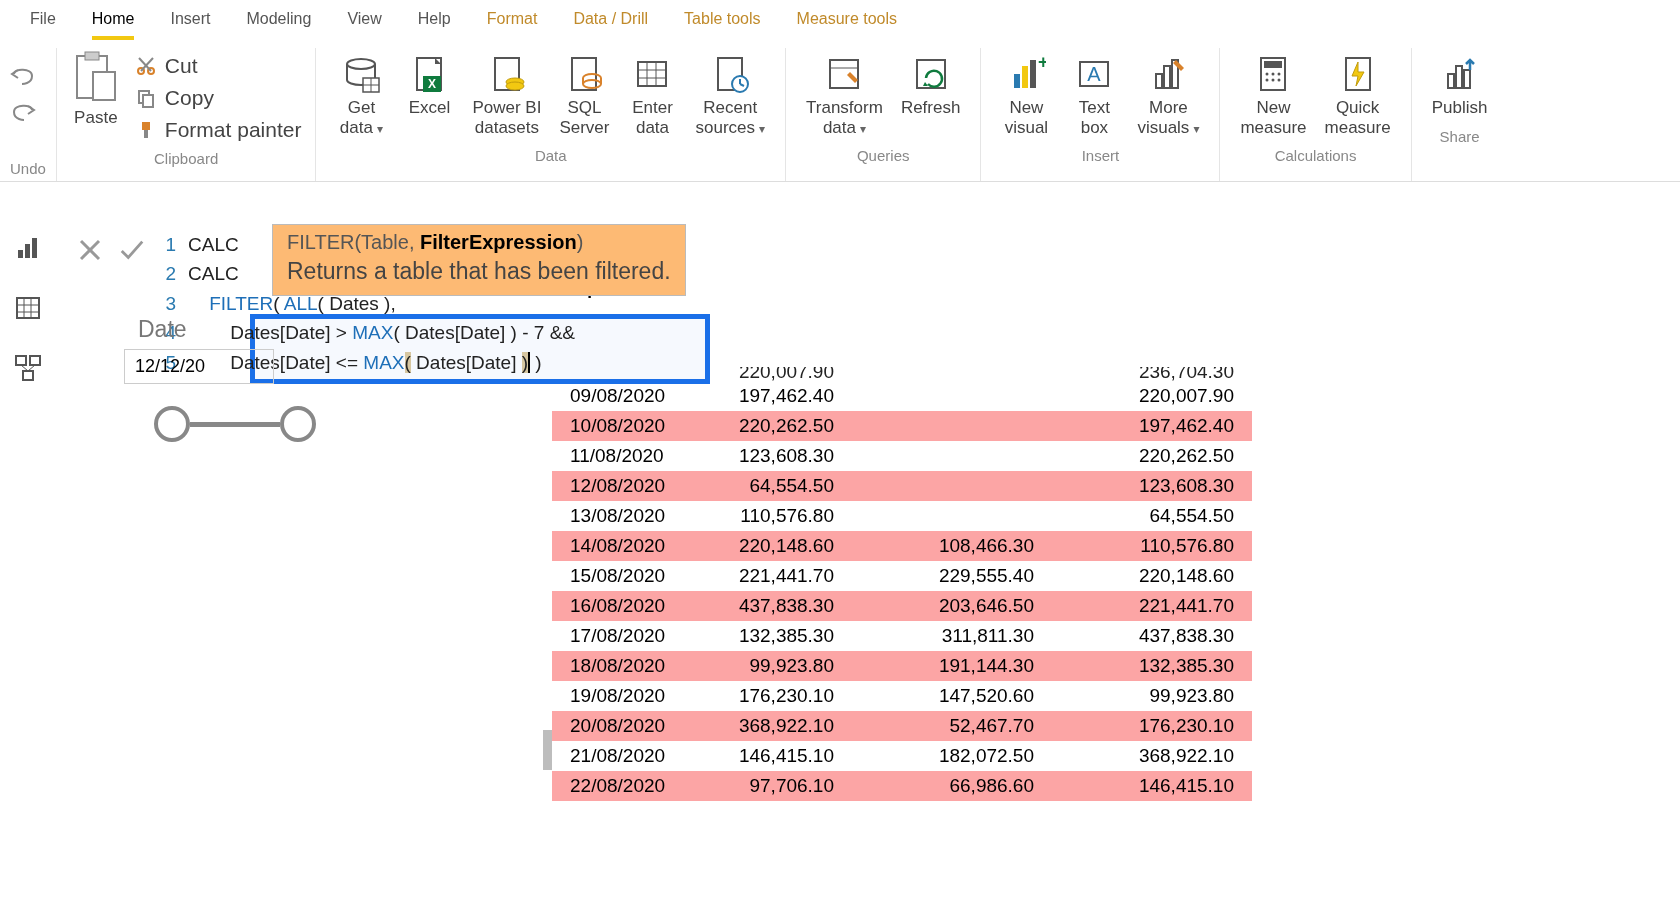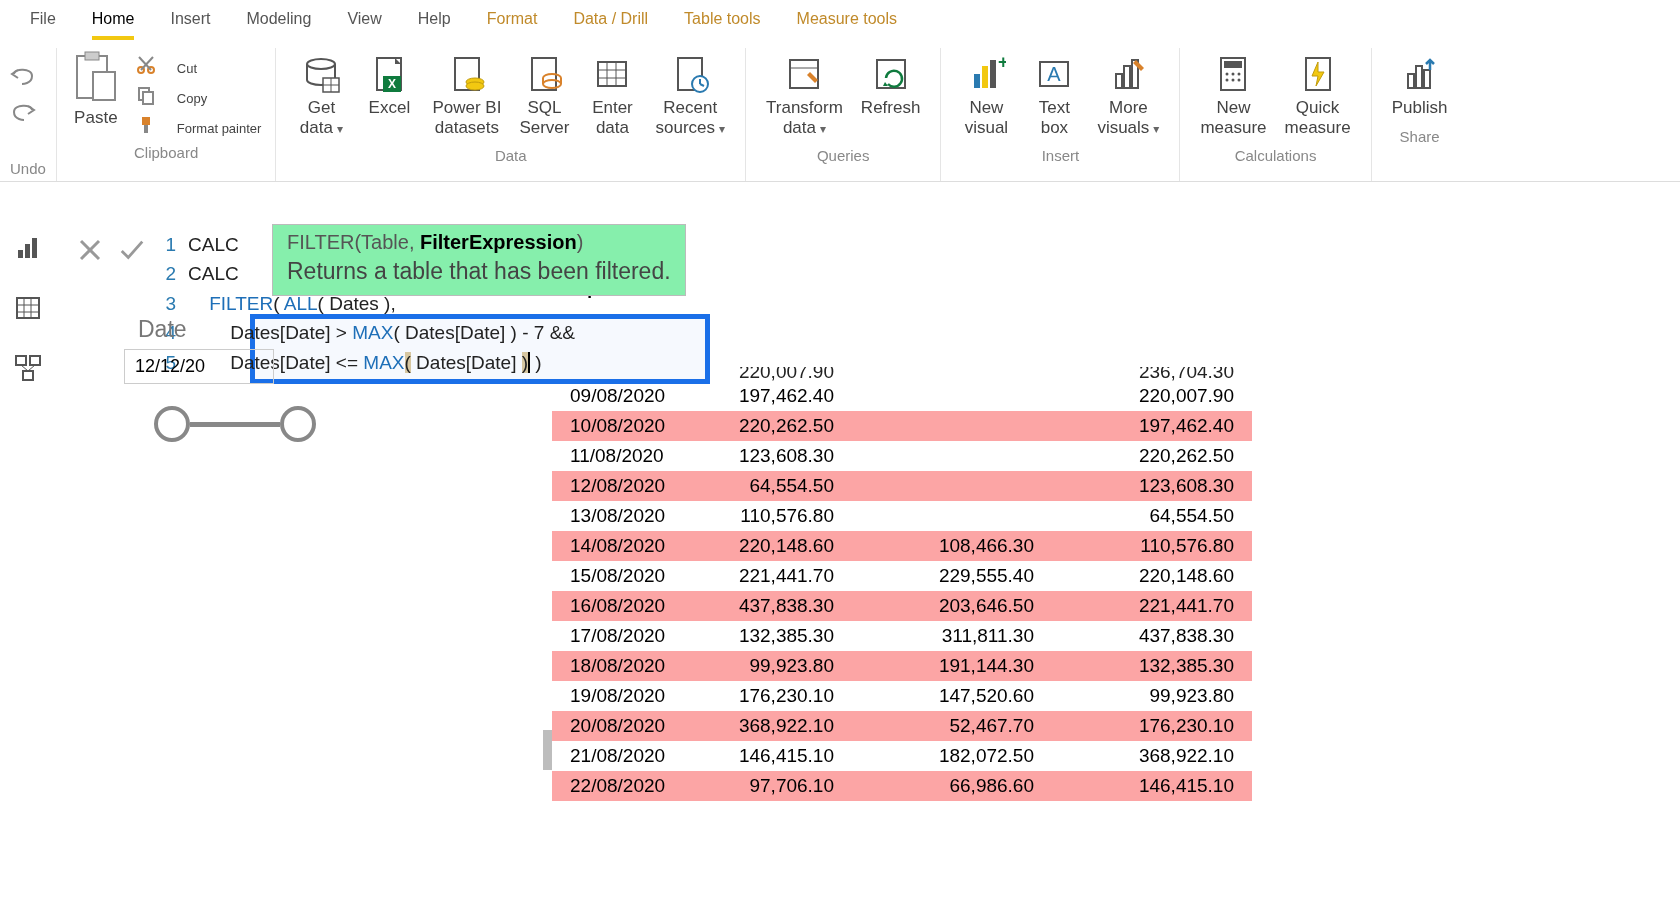--- a/index.html
+++ b/index.html
@@ -14,21 +14,21 @@
 .ribbon { display: flex; border-bottom: 1px solid #ddd; padding: 8px 0 0 0; background: #fff; }
 .ribbon-group { display: flex; flex-direction: column; align-items: center; padding: 0 14px; border-right: 1px solid #e5e5e5; }
 .ribbon-group:last-child { border-right: none; }
 .ribbon-group-label { font-size: 15px; color: #888; margin: 6px 0 4px 0; }
 .ribbon-buttons { display: flex; align-items: flex-start; gap: 6px; }
 .rbtn { display: flex; flex-direction: column; align-items: center; justify-content: flex-start; padding: 4px 6px; cursor: pointer; min-width: 62px; }
 .rbtn-icon { width: 44px; height: 44px; display: flex; align-items: center; justify-content: center; }
 .rbtn-label { font-size: 17px; color: #444; text-align: center; line-height: 1.15; margin-top: 2px; }
 .undo-group { display: flex; flex-direction: column; align-items: flex-start; padding: 0 10px; border-right: 1px solid #e5e5e5; }
 .undo-icons { display: flex; flex-direction: column; gap: 10px; padding-top: 16px; }
-.small-row { display: flex; align-items: flex-end; gap: 20px; font-size: 13px; color: #444; padding: 2px 0; cursor: pointer; }
+.small-row { display: flex; align-items: center; gap: 8px; font-size: 21px; color: #444; padding: 2px 0; cursor: pointer; }
 .small-icon { width: 22px; height: 22px; display: flex; align-items: center; justify-content: center; }
 .paste-col { display: flex; flex-direction: column; align-items: center; padding-right: 8px; }
 .clipboard-right { display: flex; flex-direction: column; gap: 4px; padding-top: 4px; }
 .caret-down::after { content: '▾'; font-size: 12px; margin-left: 4px; color: #666; }
 
 
 .leftrail { position: absolute; left: 0; top: 222px; width: 58px; display: flex; flex-direction: column; gap: 30px; align-items: center; padding-top: 12px; }
 .rail-icon { width: 30px; height: 30px; cursor: pointer; color: #666; }
 
 
@@ -40,21 +40,21 @@
 .fb-action { width: 28px; height: 28px; display: flex; align-items: center; justify-content: center; color: #888; cursor: pointer; }
 .code-editor { font-family: Consolas, 'Courier New', monospace; font-size: 19px; line-height: 1.55; position: relative; }
 .code-line { display: flex; }
 .lineno { width: 22px; text-align: right; color: #2a7ab0; user-select: none; margin-right: 12px; }
 .code { white-space: pre; color: #222; }
 .code .kw { color: #1e6fb8; }
 .highlight-box { position: absolute; border: 5px solid #1a6fe8; background: rgba(26,111,232,0.04); z-index: -1; }
 .paren-match { background: #d7c7a1; }
 
 
-.tooltip { position: absolute; background: #86efac; border: 1px solid #bbb; padding: 6px 14px 10px 14px; font-family: Consolas, monospace; font-size: 20px; z-index: 50; }
+.tooltip { position: absolute; background: #fdba74; border: 1px solid #bbb; padding: 6px 14px 10px 14px; font-family: Consolas, monospace; font-size: 20px; z-index: 50; }
 .tooltip .sig { color: #555; }
 .tooltip .sig b { color: #000; font-weight: bold; }
 .tooltip .desc { font-family: 'Segoe UI', sans-serif; font-size: 23px; color: #444; margin-top: 4px; }
 .text-cursor { position: absolute; font-size: 26px; color: #000; }
 
 
 .slicer { position: absolute; left: 62px; top: 94px; width: 400px; }
 .slicer-label { font-size: 23px; color: #777; margin-bottom: 6px; padding-left: 14px; }
 .slicer-input { border: 1px solid #ccc; padding: 6px 10px; font-size: 18px; width: 150px; display: inline-block; }
 .slider-track { margin-top: 22px; margin-left: 30px; display: flex; align-items: center; }

